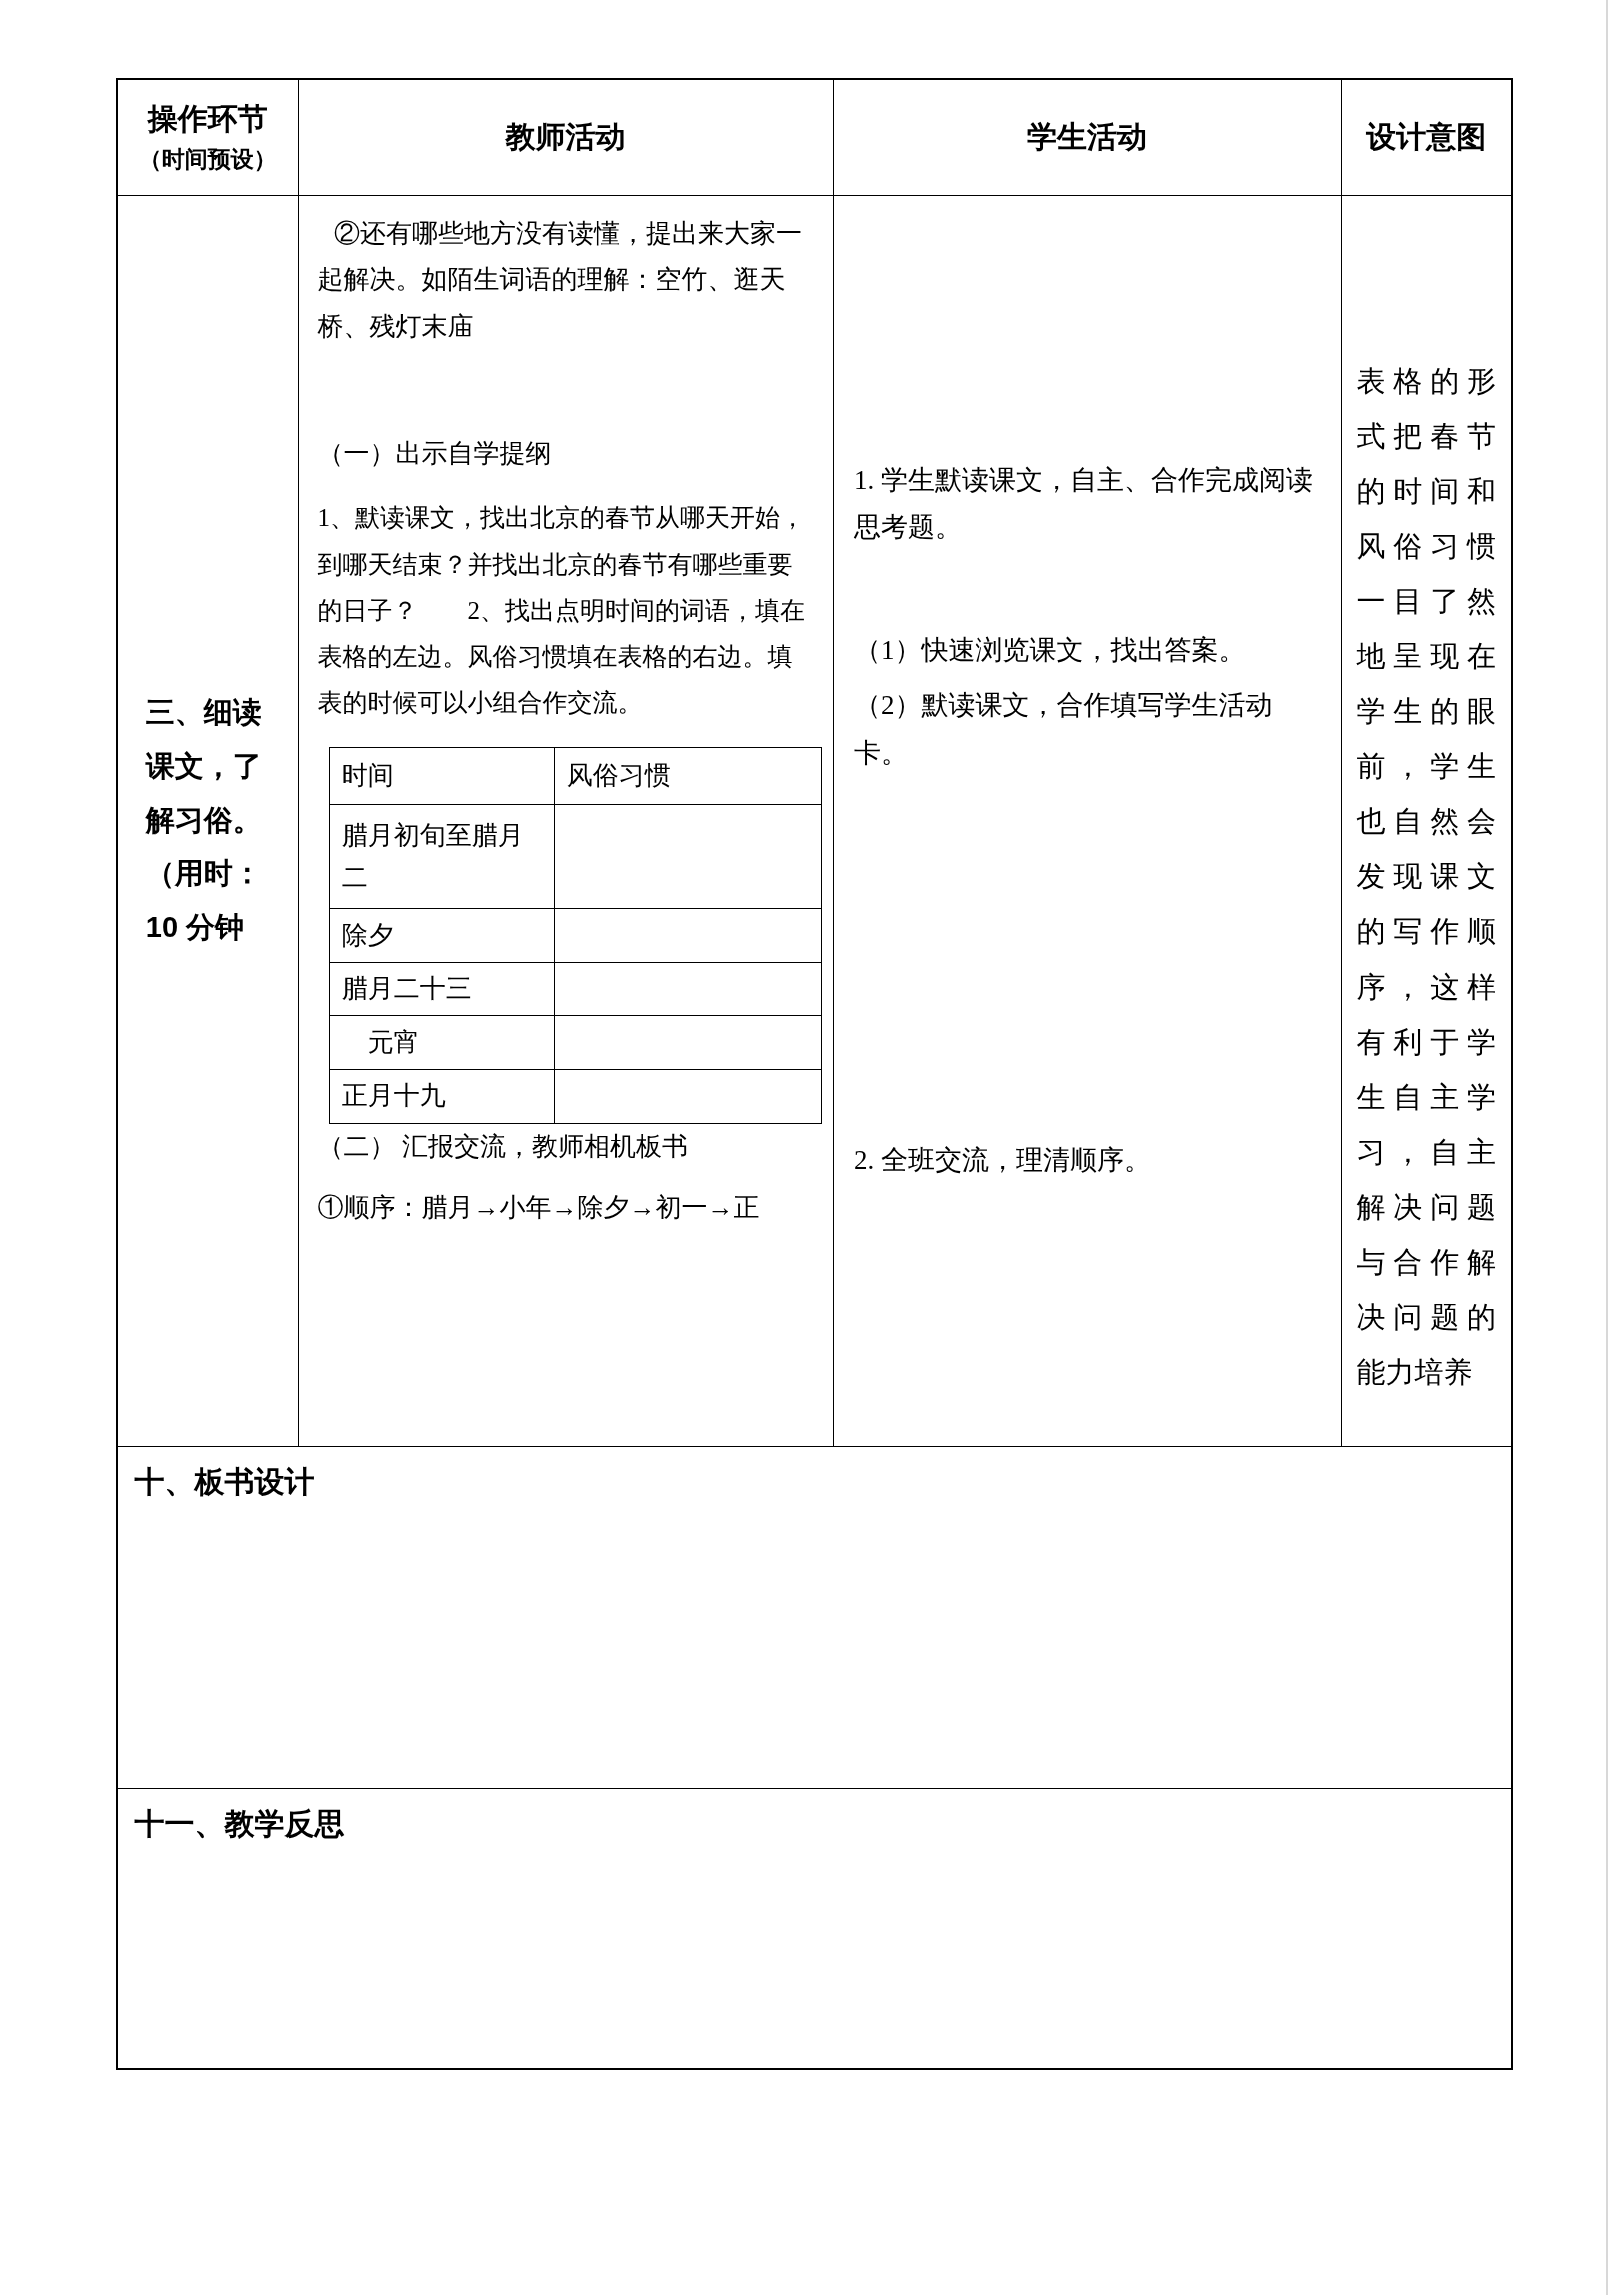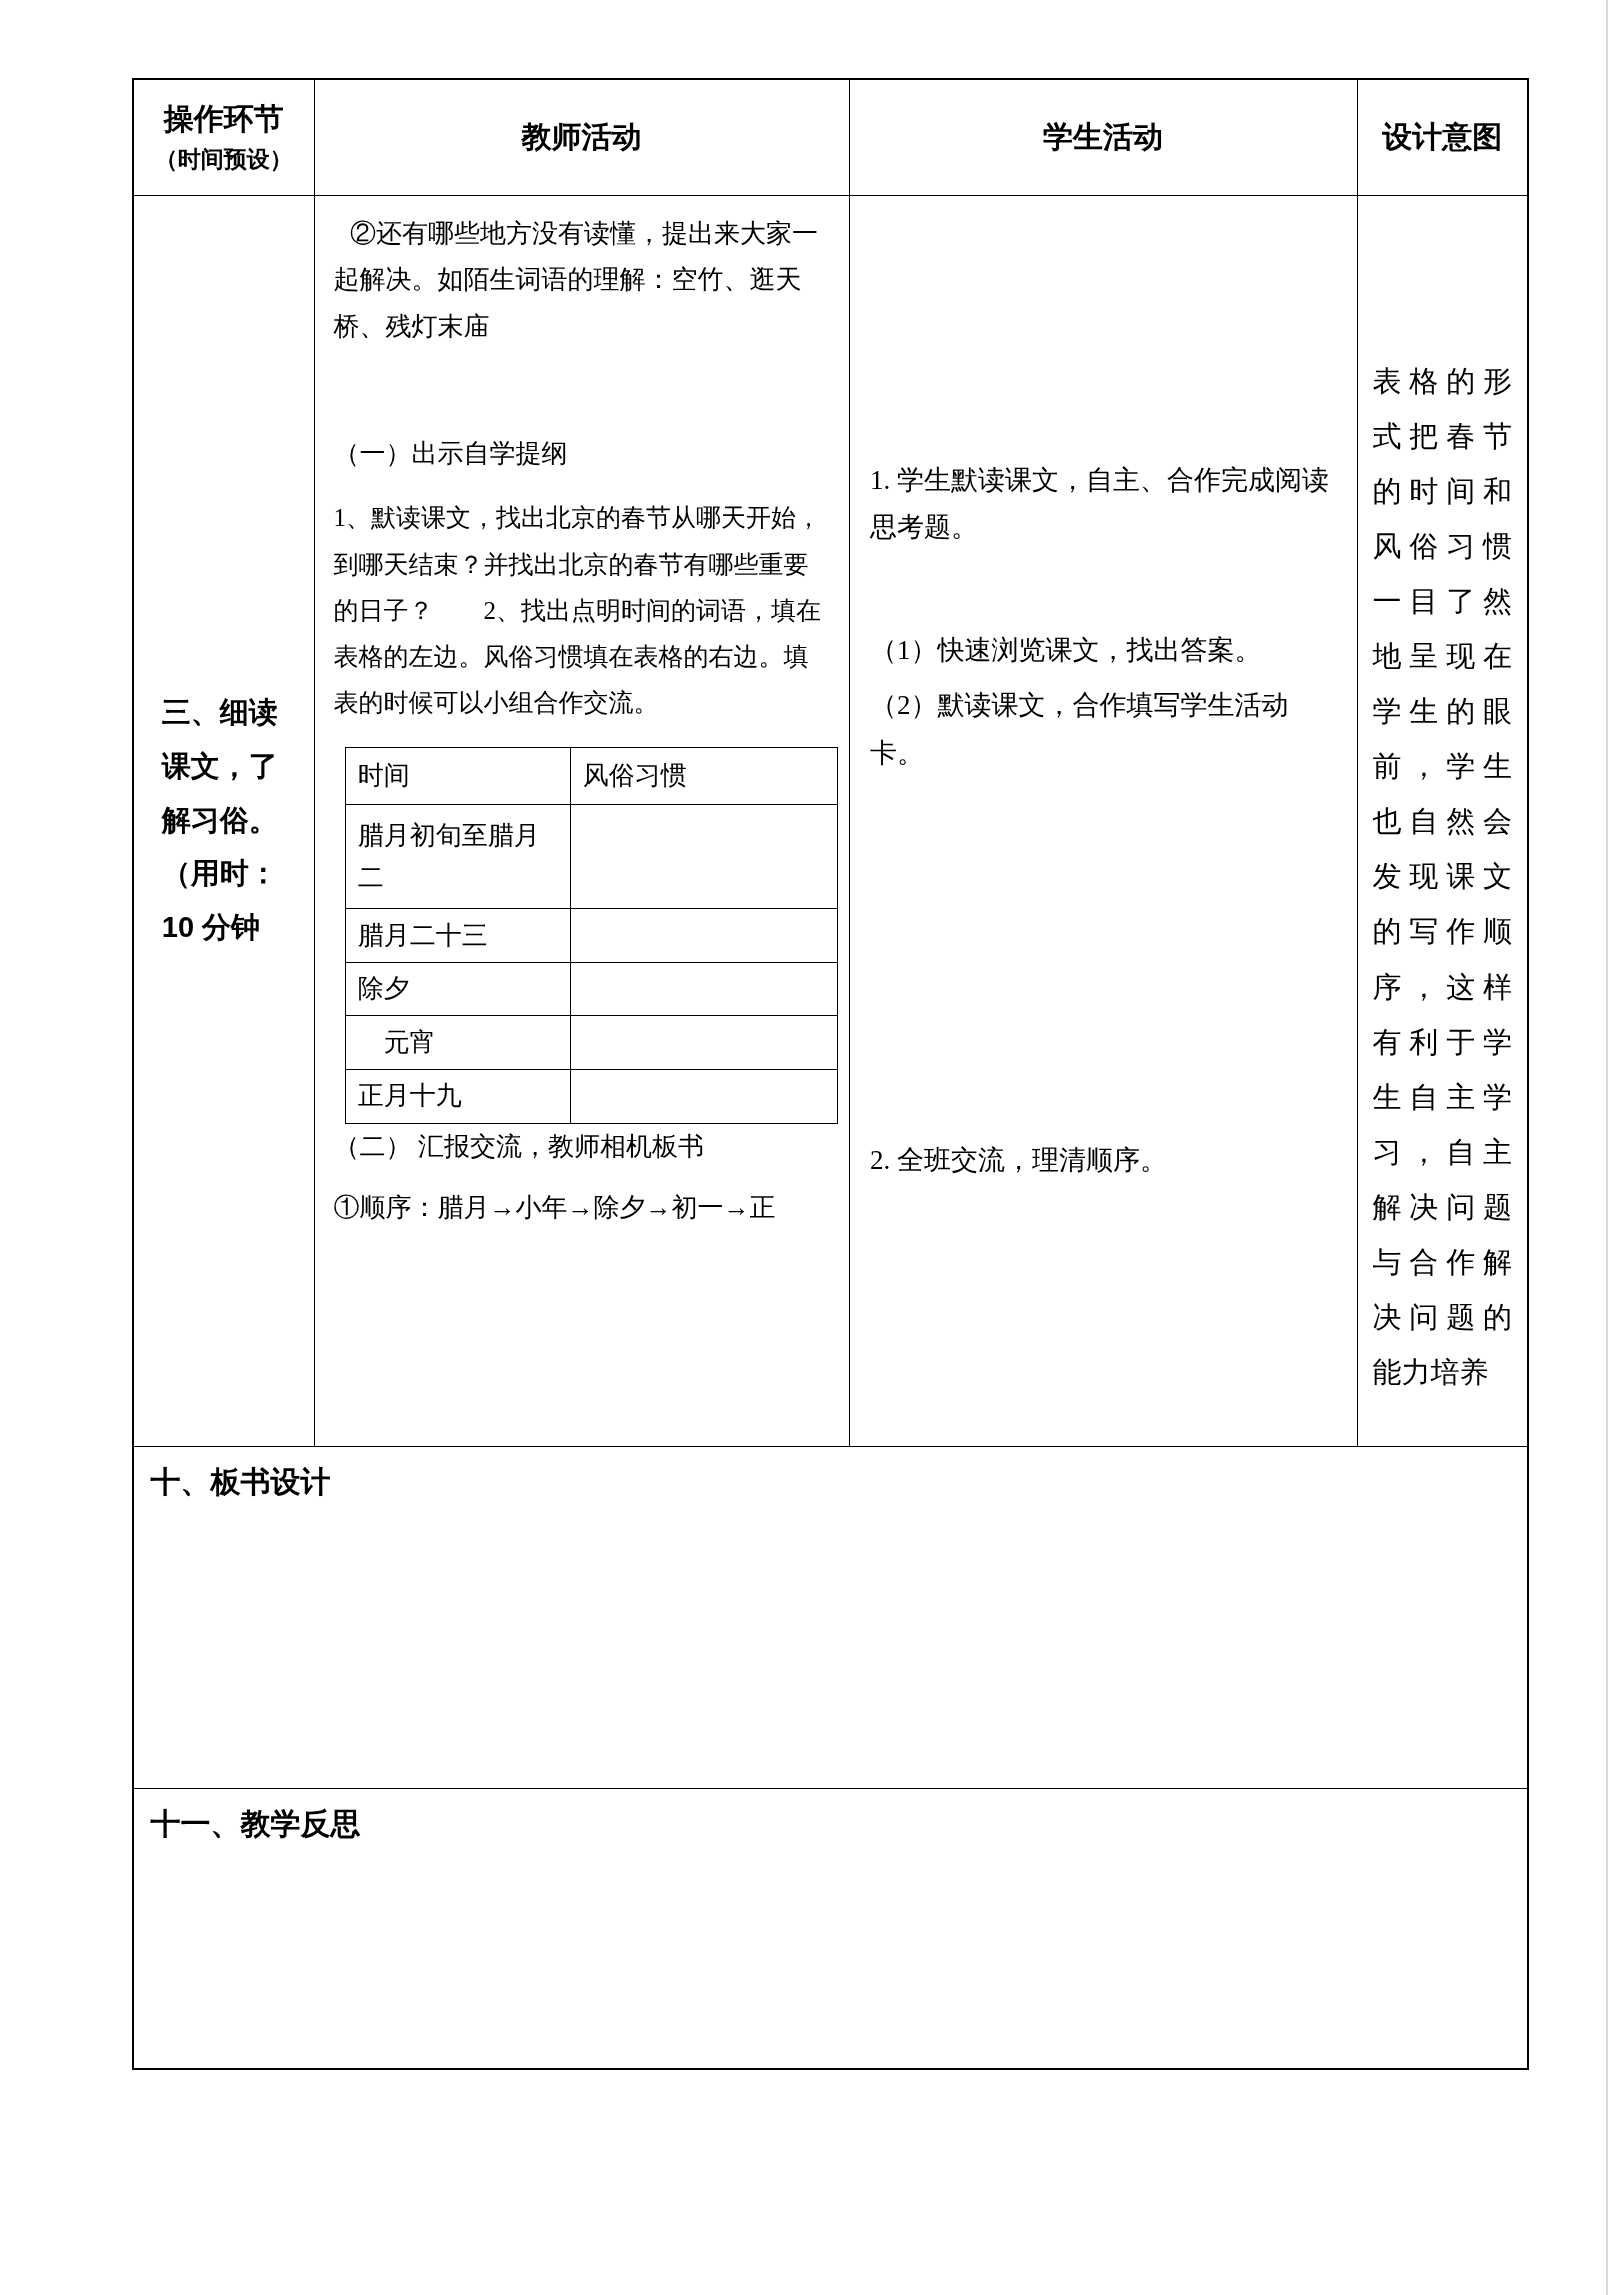--- a/index.html
+++ b/index.html
@@ -12,21 +12,21 @@
     color: #000;
   }
   .scan-edge {
     position: absolute;
     right: 15px; top: 0;
     width: 2px; height: 100%;
     background: #d8d8d8;
   }
   .table-wrap {
     position: absolute;
-    left: 132px;
+    left: 116px;
     top: 78px;
   }
   table.main-table {
     border-collapse: collapse;
     table-layout: fixed;
     width: 1395px;
     border: 2px solid #000;
   }
   table.main-table > colgroup > col.c1 { width: 181px; }
   table.main-table > colgroup > col.c2 { width: 535px; }
@@ -166,25 +166,25 @@
             <tbody>
               <tr class="it-hdr">
                 <td>时间</td>
                 <td>风俗习惯</td>
               </tr>
               <tr class="it-row it-row-tall">
                 <td>腊月初旬至腊月二</td>
                 <td></td>
               </tr>
               <tr class="it-row">
+                <td>除夕</td>
+                <td></td>
+              </tr>
+              <tr class="it-row">
                 <td>腊月二十三</td>
-                <td></td>
-              </tr>
-              <tr class="it-row">
-                <td>除夕</td>
                 <td></td>
               </tr>
               <tr class="it-row">
                 <td>　元宵</td>
                 <td></td>
               </tr>
               <tr class="it-row">
                 <td>正月十九</td>
                 <td></td>
               </tr>

